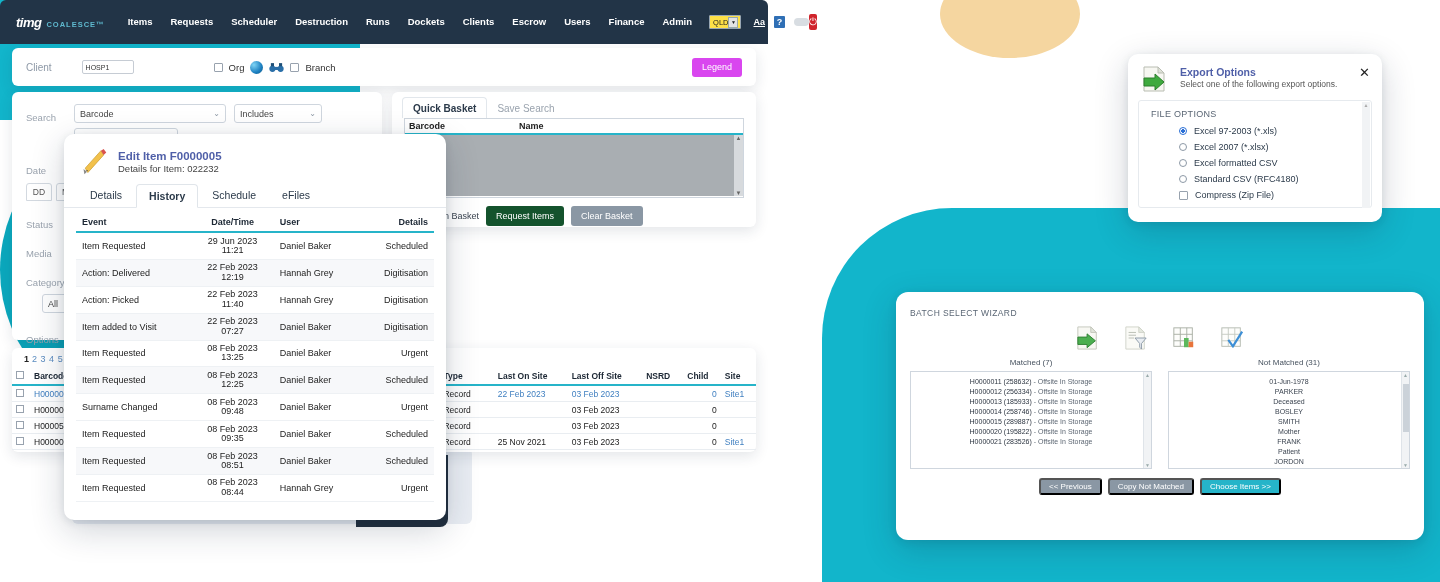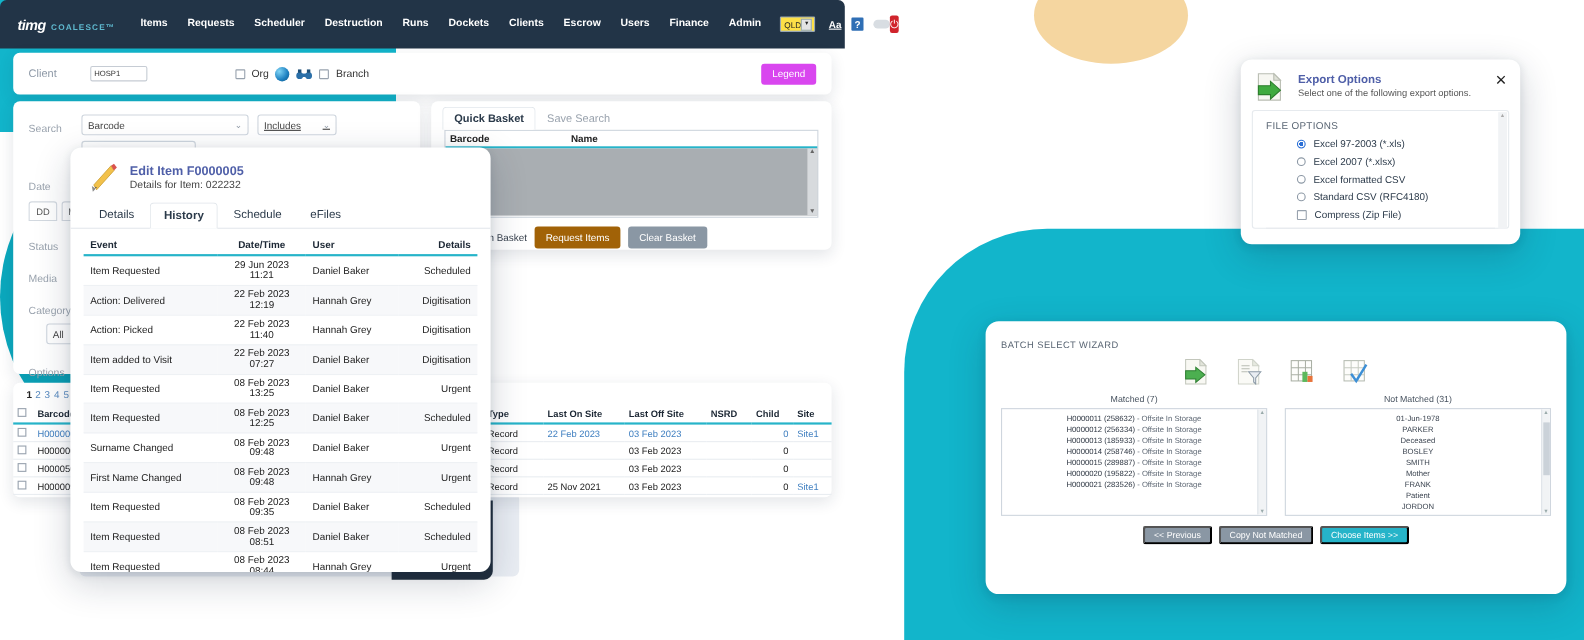--- a/index.html
+++ b/index.html
@@ -112,21 +112,21 @@
   .cal-icon { width:11px; height:11px; border:1.6px solid #333; border-radius:1px; position:relative;}
   .cal-icon:after{content:""; position:absolute; left:-1.6px; top:0px; width:11px; height:3px; background:#333;}
   .clear-link { color:#a8b2bd; font-size:9px; margin-left:3px;}
   .opt-cbx { display:flex; align-items:center; gap:4px; font-size:9px; color:#3b4450; }
   .opt-cbx.dim { color:#b6bdc6; }
   .btn {
     height:20px; padding:0 10px; border-radius:3px; border:none; color:#fff;
     font-size:9px; display:inline-flex; align-items:center; justify-content:center; cursor:pointer;
     white-space:nowrap;
   }
-  .btn-teal { background:#a16207; }
+  .btn-teal { background:#14532d; }
   .btn-gray { background:#8a97a4; }
 
   #basket-panel { left:392px; top:92px; width:364px; height:135px; }
   .tabs-row { display:flex; align-items:flex-end; padding-left:10px; height:26px; }
   .tab {
     font-size:10px; padding:5px 10px 4px; color:#9aa3ae; border-radius:4px 4px 0 0;
   }
   .tab.active { color:#2b3a4a; font-weight:bold; background:#fff; border:1px solid #e2e7ec; border-bottom:none;}
   .basket-table { margin:0 12px; border:1px solid #cfd6de; height:80px; }
   .bt-head { display:flex; font-size:9px; font-weight:bold; color:#222; border-bottom:2px solid #26b4c9; padding:2px 4px; }
@@ -264,21 +264,21 @@
     </div>
   </div>
 
   <div class="panel" id="search-panel">
     <div class="srow" style="padding-top:12px;">
       <span class="slabel">Search</span>
       <div class="sel" style="width:152px;">
         <span>Barcode</span>
         <span class="chev">⌄</span>
       </div>
-      <div class="sel" style="width:72px;margin-left:8px;text-decoration:underline;">
+      <div class="sel" style="width:88px;margin-left:8px;">
         <span>Includes</span>
         <span class="chev">⌄</span>
       </div>
     </div>
     <div class="srow" style="padding-top:0;">
       <span class="slabel"></span>
       <div class="txtin" style="width:104px;" title=""></div>
     </div>
     <div class="srow">
       <span class="slabel">Date</span>
@@ -562,29 +562,20 @@
             <td>Daniel Baker</td>
             <td class="r">Scheduled</td>
           </tr>
           <tr>
             <td>Surname Changed</td>
             <td class="c dt2">
               <div>08 Feb 2023</div>
               <div>09:48</div>
             </td>
             <td>Daniel Baker</td>
-            <td class="r">Urgent</td>
-          </tr>
-          <tr class="alt">
-            <td>First Name Changed</td>
-            <td class="c dt2">
-              <div>08 Feb 2023</div>
-              <div>09:48</div>
-            </td>
-            <td>Hannah Grey</td>
             <td class="r">Urgent</td>
           </tr>
           <tr>
             <td>Item Requested</td>
             <td class="c dt2">
               <div>08 Feb 2023</div>
               <div>09:35</div>
             </td>
             <td>Daniel Baker</td>
             <td class="r">Scheduled</td>

